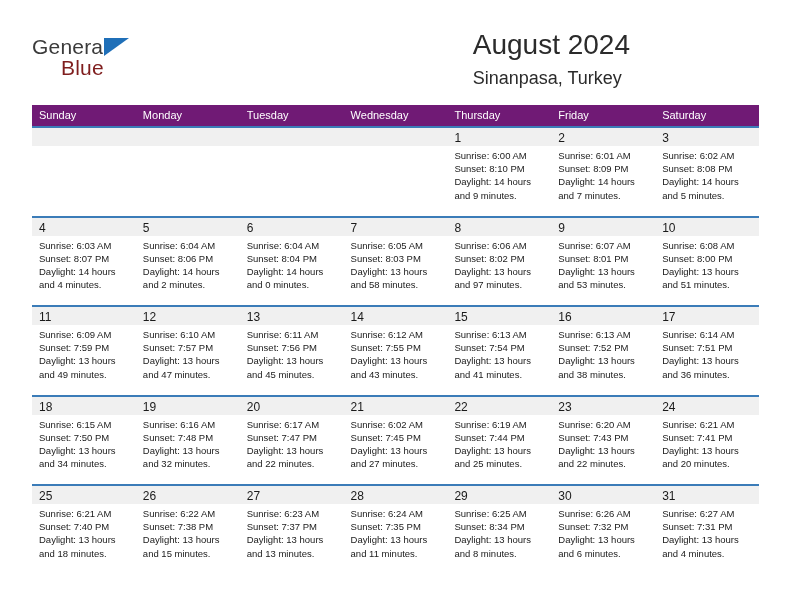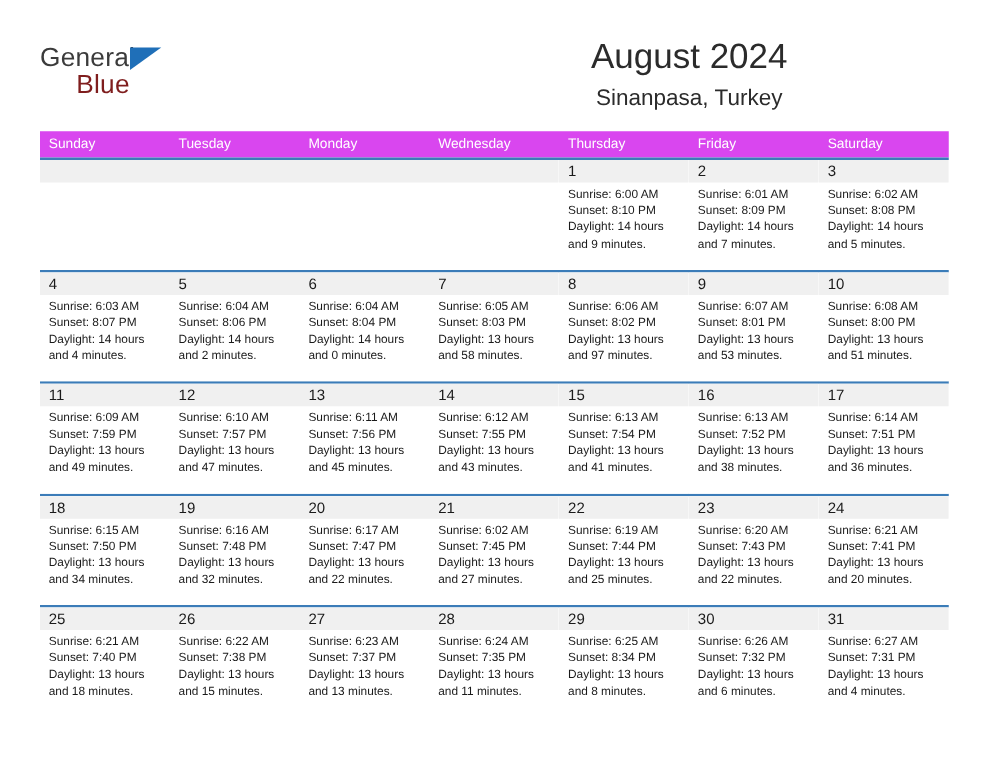--- a/index.html
+++ b/index.html
@@ -60,21 +60,21 @@
     top: 21px;
     font-size: 21px;
     letter-spacing: 0.2px;
     color: #7f1d1d;
     font-family: "Liberation Sans", sans-serif;
   }
   .title-block {
     position: absolute;
     right: 34px;
     top: 28px;
-    text-align: center;
+    text-align: left;
   }
   .cal-title {
     font-size: 28px;
     color: #2b2b2b;
     line-height: 34px;
     white-space: nowrap;
   }
   .cal-subtitle {
     font-size: 18px;
     color: #2b2b2b;
@@ -85,21 +85,21 @@
 
   
   .calendar {
     position: absolute;
     left: 32px;
     top: 105px;
     width: 727px;
   }
   .dow-row {
     display: flex;
-    background: #d946ef;
+    background: #701a75;
     height: 21px;
   }
   .dow-cell {
     flex: 1 1 0;
     color: #ffffff;
     font-size: 11px;
     line-height: 21px;
     padding-left: 7px;
     box-sizing: border-box;
     white-space: nowrap;
@@ -158,22 +158,22 @@
       <div class="cal-title">August 2024</div>
       <div class="cal-subtitle">Sinanpasa, Turkey</div>
     </div>
 
   </div>
 
   <div class="calendar">
 
     <div class="dow-row">
       <div class="dow-cell">Sunday</div>
+      <div class="dow-cell">Monday</div>
       <div class="dow-cell">Tuesday</div>
-      <div class="dow-cell">Monday</div>
       <div class="dow-cell">Wednesday</div>
       <div class="dow-cell">Thursday</div>
       <div class="dow-cell">Friday</div>
       <div class="dow-cell">Saturday</div>
     </div>
 
     <div class="week-row">
       <div class="day-cell empty">
         <div class="day-number-band"><span class="day-number"></span></div>
 

